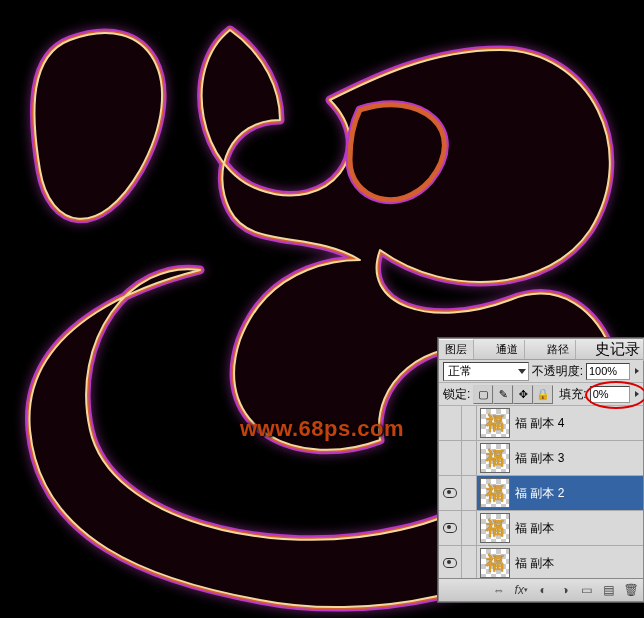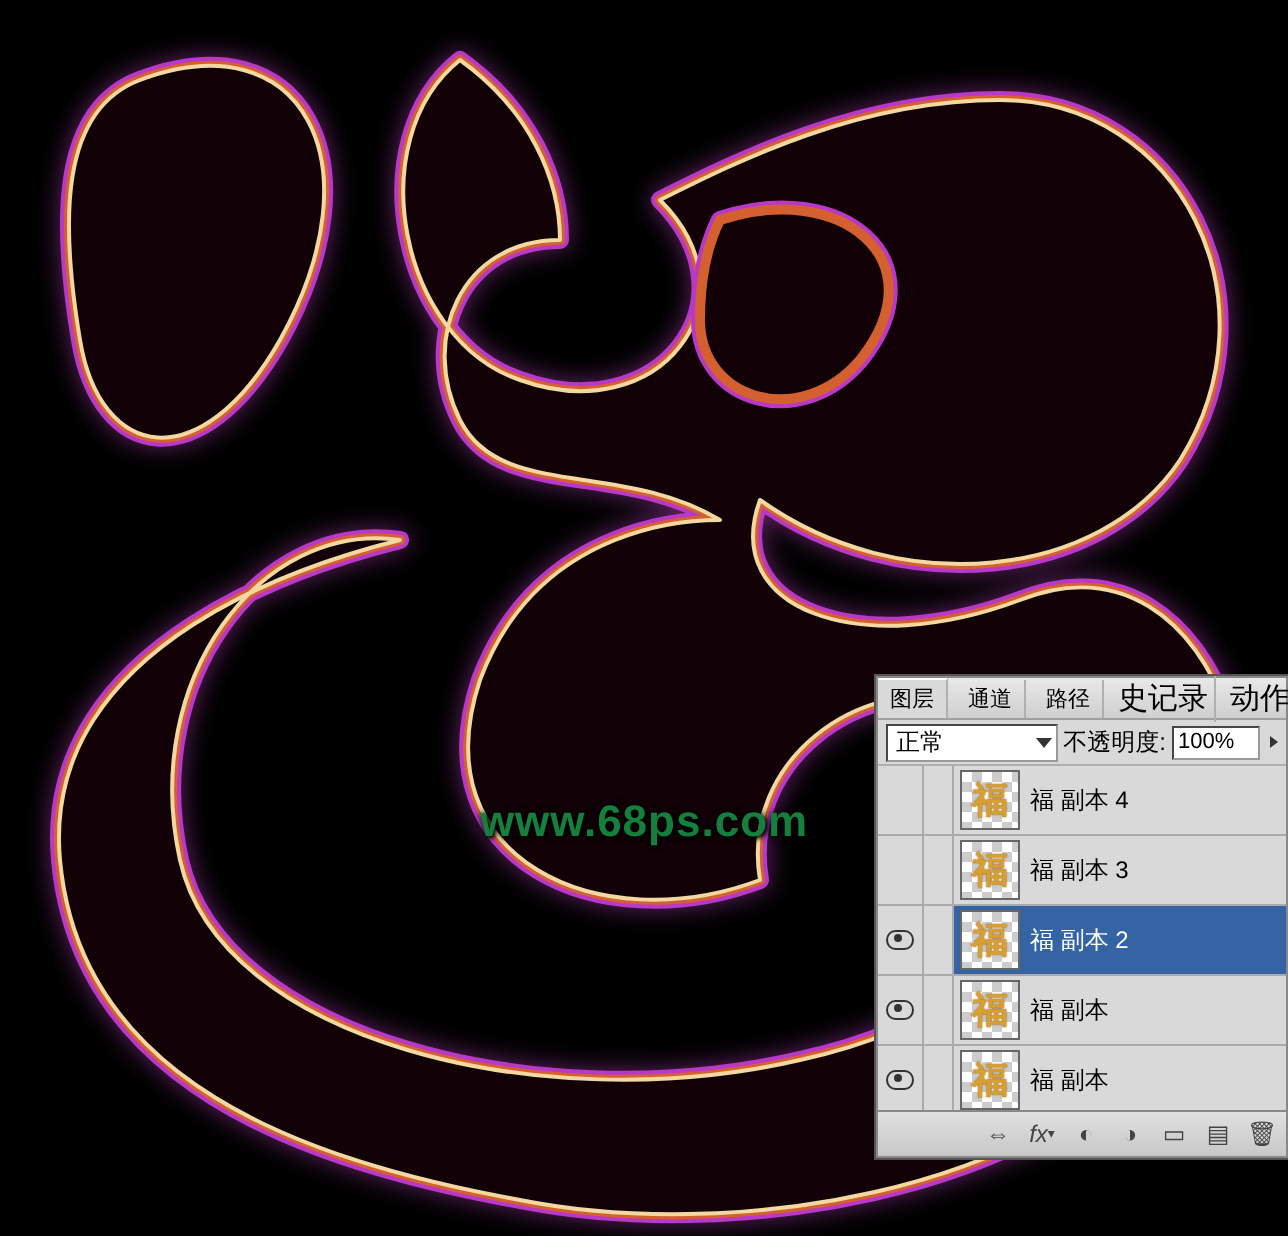--- a/index.html
+++ b/index.html
@@ -2,23 +2,23 @@
 <html><head>
 <meta charset="utf-8">
 <style>
 html,body{margin:0;padding:0;width:644px;height:618px;background:#000;font-family:"Microsoft YaHei",SimSun,Arial,sans-serif;font-size:12px;overflow:hidden;position:relative}
 .canvas{position:absolute;inset:0;background:#000}
 .glyph{position:absolute;filter:drop-shadow(0 0 6px rgba(200,70,200,.5))}
 .glyph path{fill:#120208;stroke-width:9;stroke-linecap:round;stroke-linejoin:round}
 .glyph .outer{stroke:#b838c8}
 .glyph .mid{stroke:#d46030;stroke-width:5}
 .glyph .inner{stroke:#f3d8a0;stroke-width:2}
-.watermark{position:absolute;left:50%;top:398px;transform:translateX(-50%);color:#15803d;font-family:Arial,sans-serif;font-size:22px;font-weight:bold;letter-spacing:.5px;text-shadow:0 0 4px #000,1px 1px 2px #000}
+.watermark{position:absolute;left:50%;top:416px;transform:translateX(-50%);color:#c2410c;font-family:Arial,sans-serif;font-size:22px;font-weight:bold;letter-spacing:.5px;text-shadow:0 0 4px #000,1px 1px 2px #000}
 .panel{position:absolute;right:0;top:338px;width:204px;background:#d9d9d9;border:1px solid #888;box-shadow:0 0 0 1px #555;color:#000}
-.tabs{display:flex;align-items:center;height:20px;border-bottom:1px solid #a0a0a0;background:linear-gradient(#e8e8e8,#cfcfcf);font-size:11px;gap:4px}
+.tabs{display:flex;align-items:center;height:20px;border-bottom:1px solid #a0a0a0;background:linear-gradient(#e8e8e8,#cfcfcf);font-size:11px;gap:16px}
 .tab{padding:2px 6px;border-right:1px solid #b0b0b0;white-space:nowrap;cursor:default}
 .tab.active{background:#d9d9d9;border-top:1px solid #fff}
 .tab.small{font-size:15px;padding:2px 3px}
 .row{display:flex;align-items:center;height:22px;padding:0 4px;border-bottom:1px solid #b0b0b0;gap:3px;font-size:12px}
 .sel{flex:1;height:17px;border:1px inset #999;background:#fff;display:flex;align-items:center;justify-content:space-between;padding:0 2px 0 4px;font-size:12px}
 .tri{width:0;height:0;border-left:4px solid transparent;border-right:4px solid transparent;border-top:5px solid #333}
 .lbl{white-space:nowrap;font-size:12px}
 .numbox{width:38px;height:15px;border:1px inset #999;background:#fff;display:flex;align-items:center;padding:0 2px;font-size:11px}
 .arrow{width:0;height:0;border-top:3px solid transparent;border-bottom:3px solid transparent;border-left:4px solid #333;margin-left:2px}
 .circle{position:absolute;border:2px solid #d00;border-radius:50%;pointer-events:none}
@@ -74,20 +74,36 @@
         <span>正常</span>
         <span class="tri"></span>
       </div>
       <span class="lbl">不透明度:</span>
       <div class="numbox">
           <span>100%</span>
         </div>
       <span class="arrow"></span>
     </div>
 
+    <div class="row" style="position:relative">
+      <span class="lbl">锁定:</span>
+      <div class="lockicons">
+        <div class="lockbtn">▢</div>
+        <div class="lockbtn">✎</div>
+        <div class="lockbtn">✥</div>
+        <div class="lockbtn">🔒</div>
+      </div>
+      <span style="flex:1"></span>
+      <span class="lbl">填充:</span>
+      <div class="numbox">
+          <span>0%</span>
+        </div>
+      <span class="arrow"></span>
+      <div class="circle" style="right:-4px;top:-2px;width:58px;height:24px"></div>
+    </div>
 
     <div class="layers">
       <div class="layer">
         <div class="vis"></div>
         <div class="linkcol"></div>
         <div class="thumb">
             <span class="fu">福</span>
           </div>
         <div class="lname">福 副本 4</div>
       </div>

